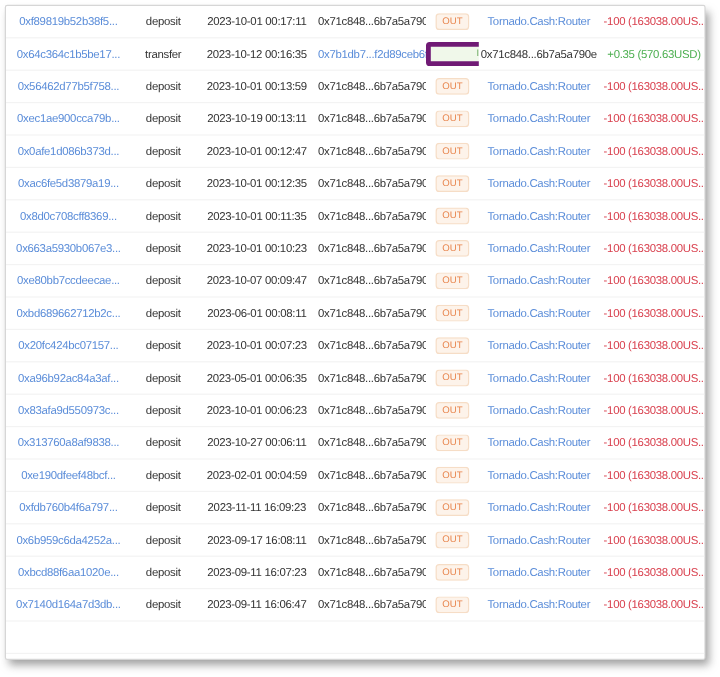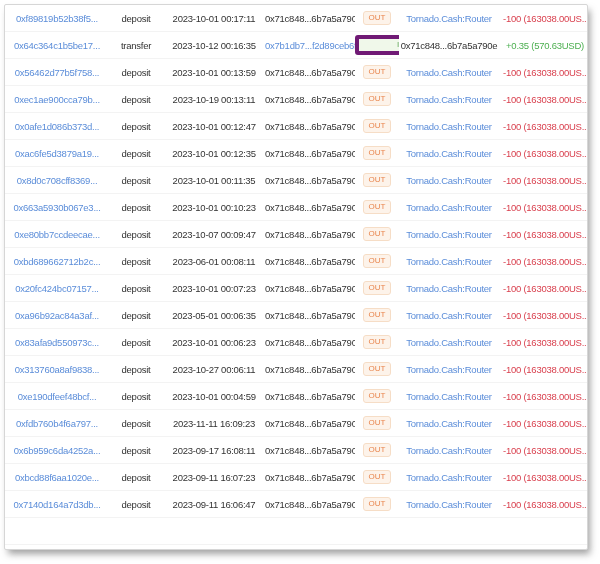--- a/index.html
+++ b/index.html
@@ -180,21 +180,21 @@
     <div class="cell">2023-10-27 00:06:11</div>
     <div class="cell">0x71c848...6b7a5a790e</div>
     <div class="cell"><span class="badge badge-out">OUT</span></div>
     <div class="cell link">Tornado.Cash:Router</div>
     <div class="cell val-cell val-neg">-100 (163038.00US...</div>
   </div>
 
   <div class="grid-row">
     <div class="cell link">0xe190dfeef48bcf...</div>
     <div class="cell">deposit</div>
-    <div class="cell">2023-10-01 00:04:59</div>
+    <div class="cell">2023-02-01 00:04:59</div>
     <div class="cell">0x71c848...6b7a5a790e</div>
     <div class="cell"><span class="badge badge-out">OUT</span></div>
     <div class="cell link">Tornado.Cash:Router</div>
     <div class="cell val-cell val-neg">-100 (163038.00US...</div>
   </div>
 
   <div class="grid-row">
     <div class="cell link">0xfdb760b4f6a797...</div>
     <div class="cell">deposit</div>
     <div class="cell">2023-11-11 16:09:23</div>

